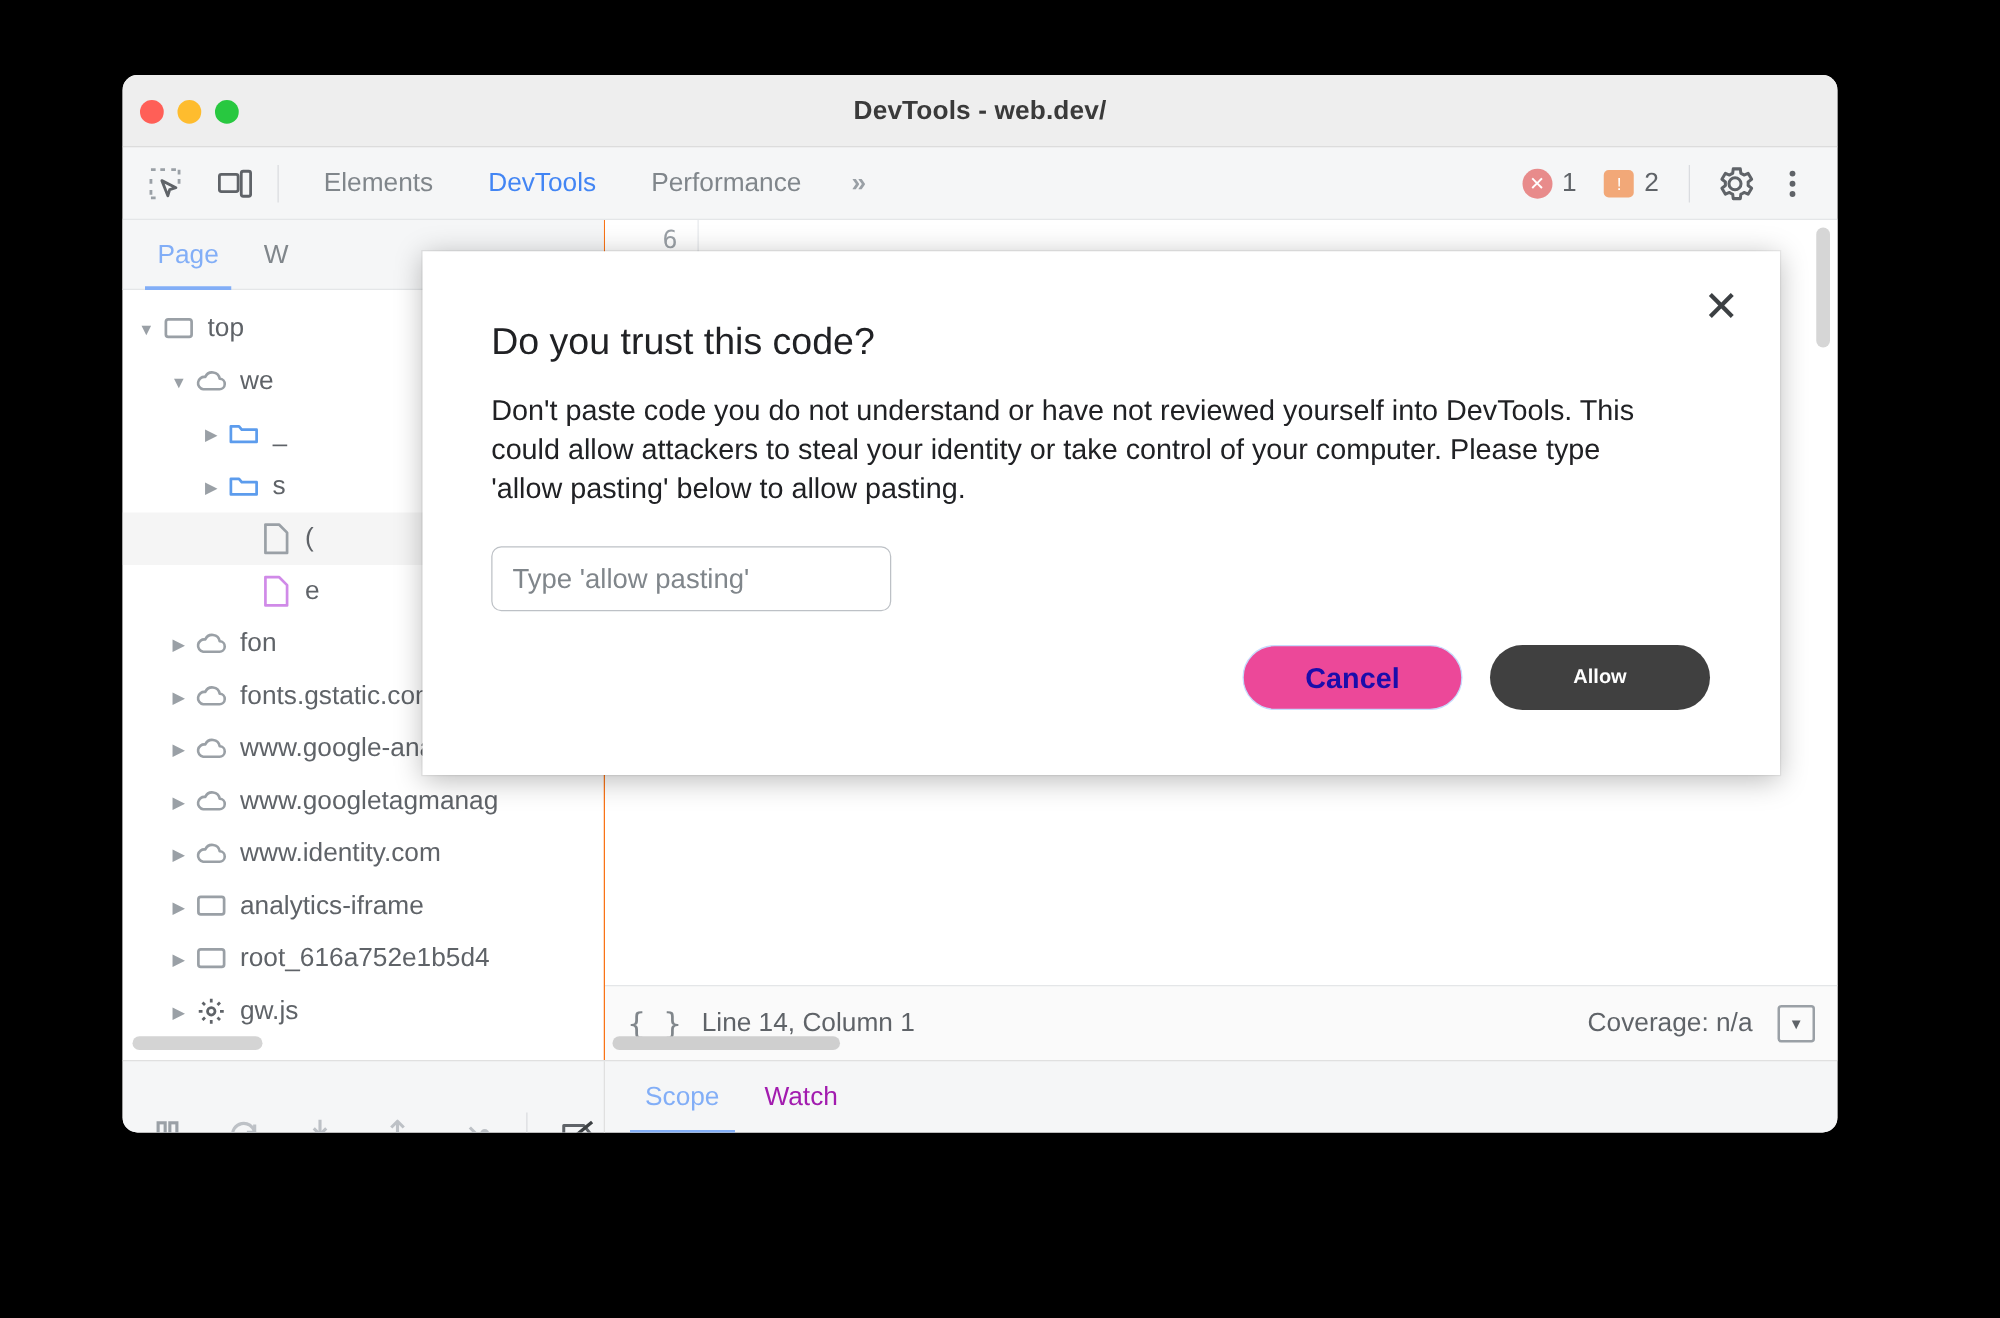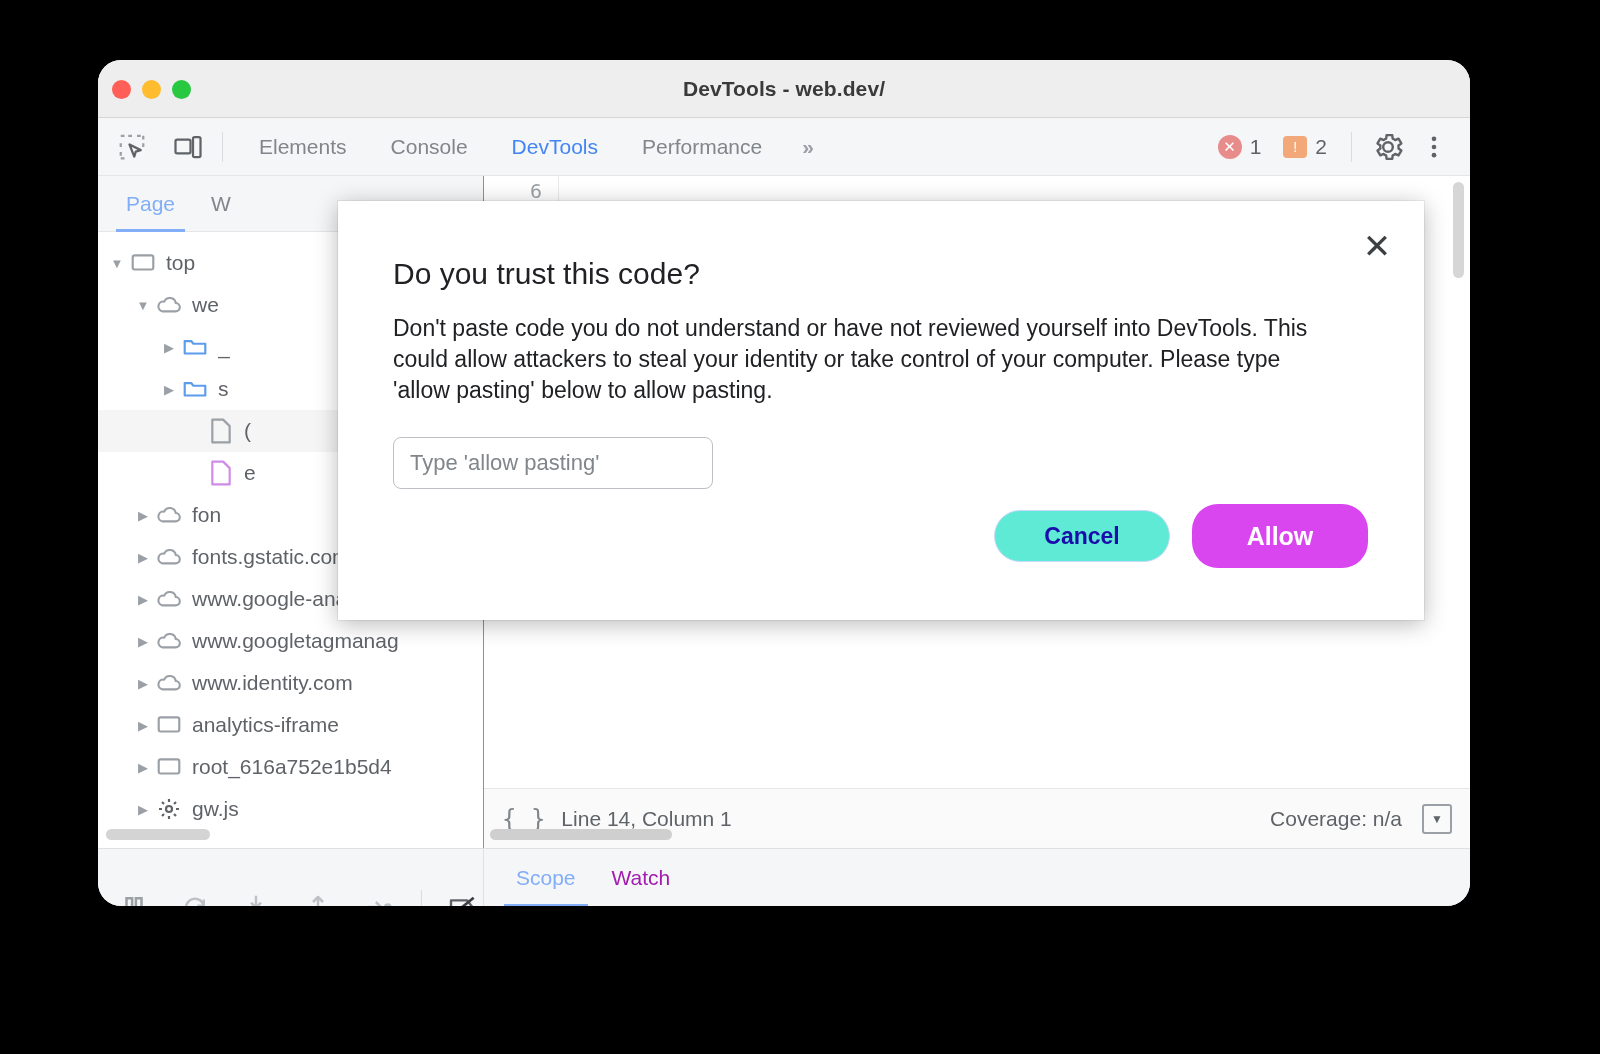--- a/index.html
+++ b/index.html
@@ -9,21 +9,21 @@
     font-family: "Liberation Sans", sans-serif;
     overflow: hidden;
   }
 
   
   #window {
     position: absolute;
     left: 98px; top: 60px;
     width: 1372px; height: 846px;
     background: #ffffff;
-    border-radius: 23px;
+    border-radius: 12px;
     overflow: hidden;
     box-shadow: 0 12px 48px rgba(0,0,0,.55);
   }
 
   
   #titlebar {
     position: relative;
     height: 58px;
     background: #eeeeee;
     border-bottom: 1px solid #d6d6d6;
@@ -206,28 +206,28 @@
     font-family: "Liberation Sans", sans-serif;
     background: #fff; outline: none;
   }
   #dlg-input::placeholder { color: #80868b; }
   #dlg-actions {
     position: absolute; right: 56px; bottom: 52px;
     display: flex; align-items: center; gap: 22px;
   }
   #btn-cancel {
     min-width: 176px; height: 52px; border-radius: 26px;
-    background: #5eead4; border: 1px solid #c6dafc;
+    background: #ec4899; border: 1px solid #c6dafc;
     color: #1a0dab; font-size: 23px; font-weight: bold;
     font-family: "Liberation Sans", sans-serif;
   }
   #btn-allow {
-    min-width: 176px; height: 64px; border-radius: 26px;
-    background: #d946ef; border: none;
-    color: #ffffff; font-size: 25px; font-weight: bold;
+    min-width: 176px; height: 52px; border-radius: 26px;
+    background: #404040; border: none;
+    color: #ffffff; font-size: 16px; font-weight: bold;
     font-family: "Liberation Sans", sans-serif;
   }
 </style>
 </head>
 <body>
 
 <div id="window">
 
   <div id="titlebar">
     <div class="traffic">
@@ -249,21 +249,20 @@
       <div class="tb-ibtn">
         <svg width="30" height="30" viewBox="0 0 24 24">
           <rect x="2" y="6" width="12" height="11" rx="1.3" fill="none" stroke="#5f6368" stroke-width="1.8"></rect>
           <rect x="16" y="4" width="6" height="16" rx="1.3" fill="none" stroke="#5f6368" stroke-width="1.8"></rect>
         </svg>
       </div>
     </div>
     <div class="tb-sep"></div>
     <div class="tabs">
       <div class="tab">Elements</div>
-      <div class="tab">Console</div>
       <div class="tab active">DevTools</div>
       <div class="tab">Performance</div>
       <div class="tab chev">»</div>
     </div>
     <div class="tb-right">
       <div class="badge">
         <div class="badge-dot err">✕</div>
         <div class="badge-num">1</div>
       </div>
       <div class="badge">

